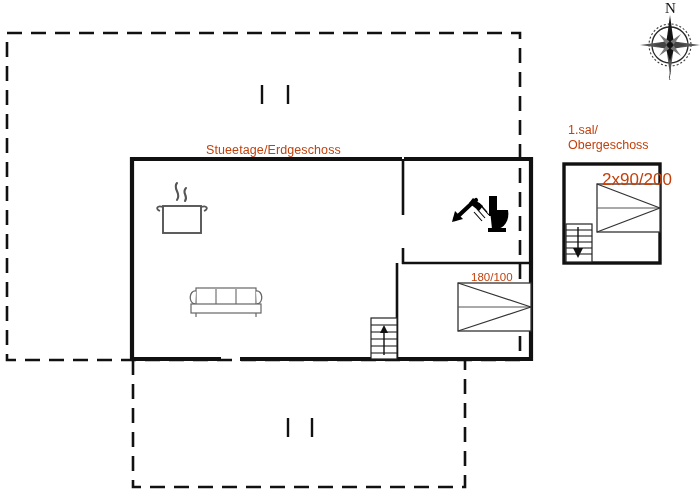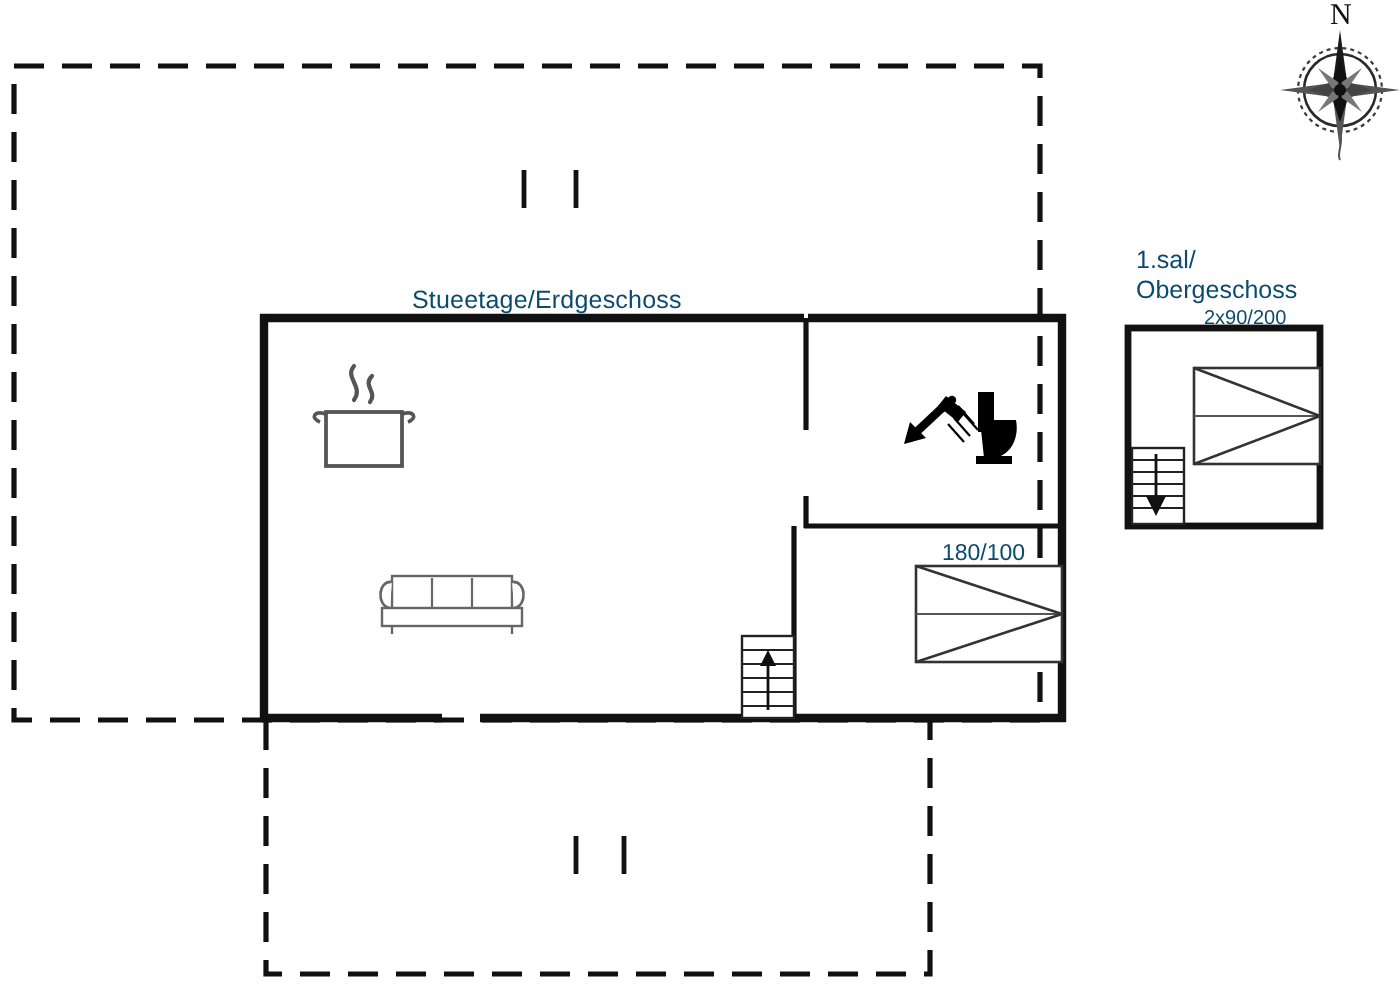--- a/index.html
+++ b/index.html
@@ -19,21 +19,21 @@
   }
   #plan-svg {
     position: absolute;
     left: 0;
     top: 0;
     width: 700px;
     height: 500px;
   }
   .lbl {
     position: absolute;
-    color: #0c4a6e;
+    color: #c2410c;
     font-family: "Liberation Sans", sans-serif;
     white-space: nowrap;
   }
   #label-ground {
     left: 206px;
     top: 143px;
     font-size: 12.5px;
     letter-spacing: 0.1px;
   }
   #label-upper {
@@ -43,22 +43,22 @@
     line-height: 15px;
     white-space: pre;
   }
   #label-bed-ground {
     left: 471px;
     top: 271px;
     font-size: 11.5px;
   }
   #label-bed-upper {
     left: 602px;
-    top: 154px;
-    font-size: 10px;
+    top: 170px;
+    font-size: 17px;
   }
   #label-north {
     left: 665px;
     top: 0px;
     font-size: 15px;
     font-family: "Liberation Serif", serif;
     color: #111111;
   }
 </style>
 </head>

